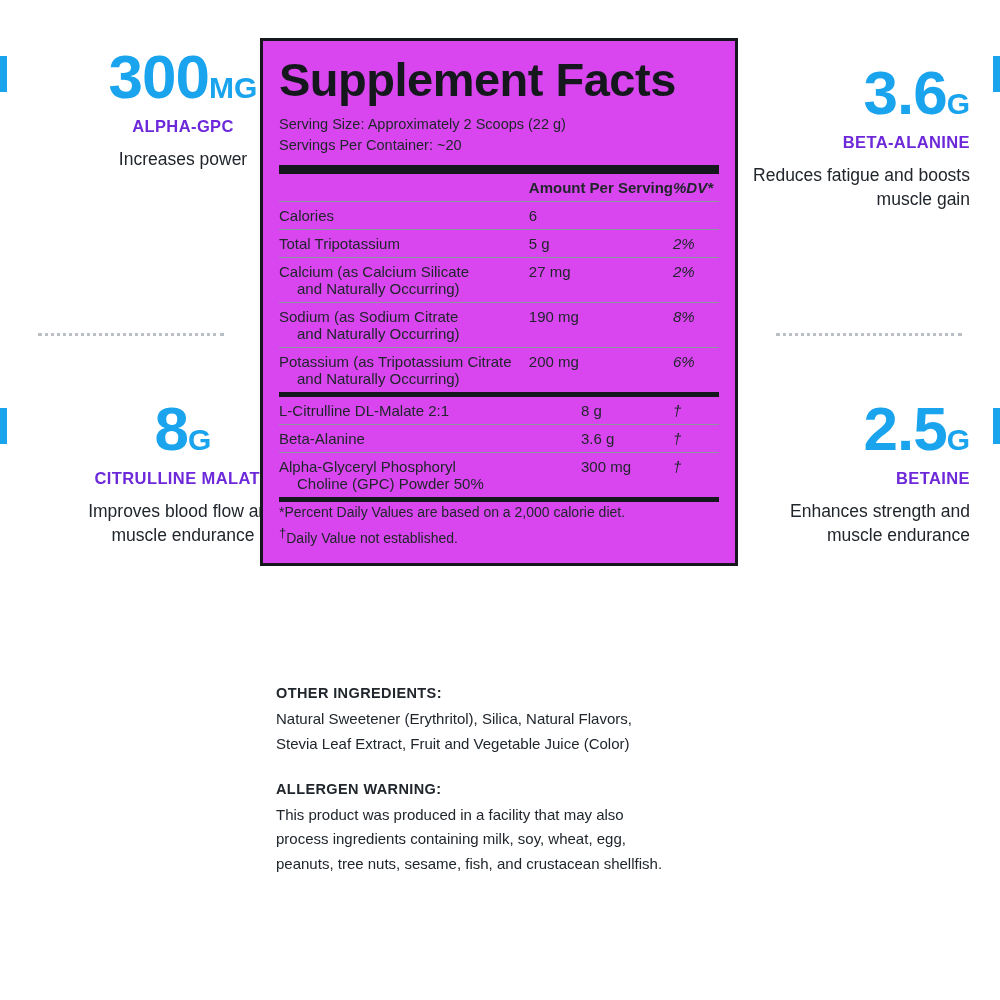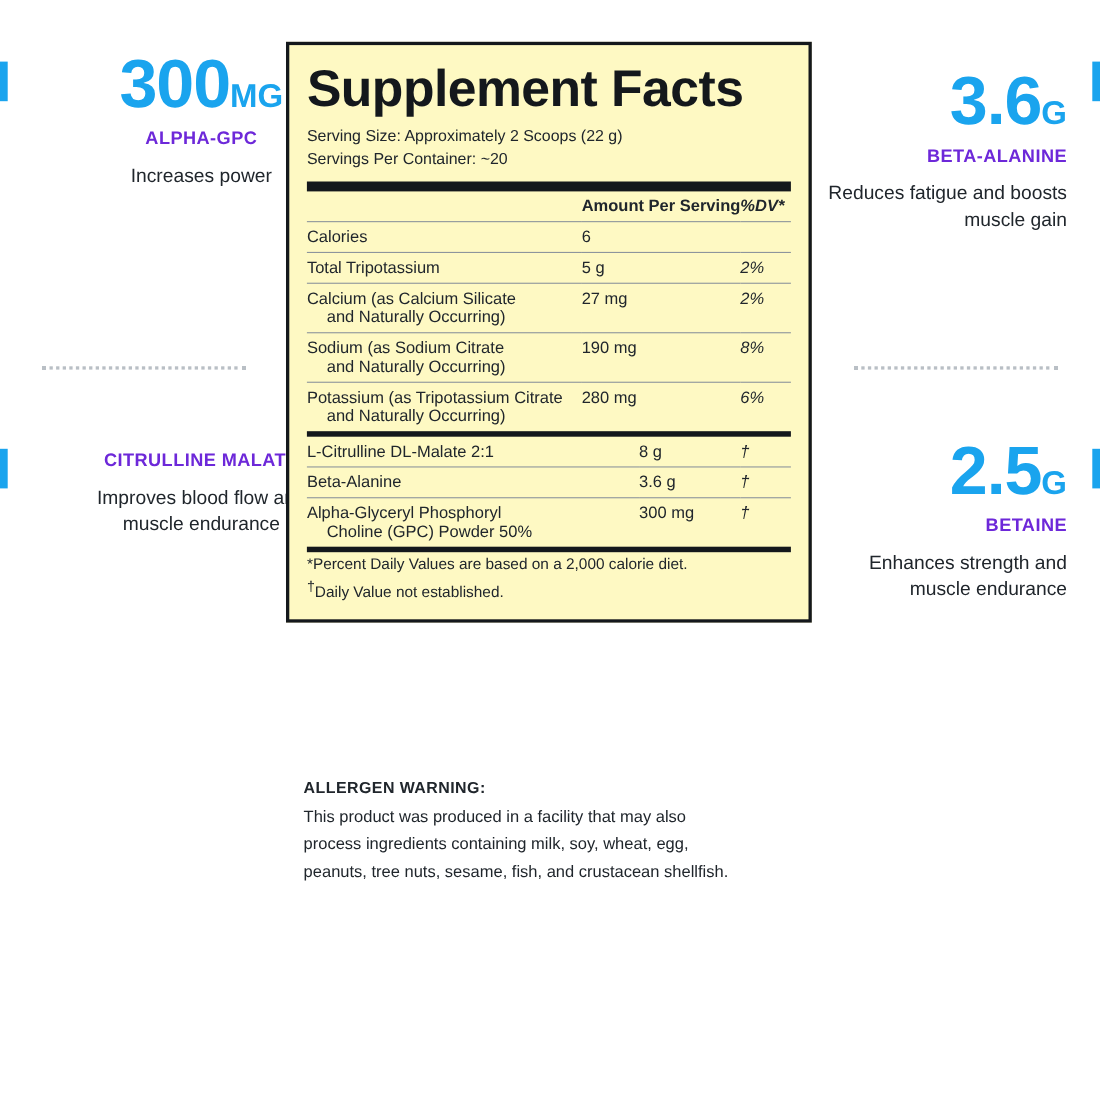--- a/index.html
+++ b/index.html
@@ -65,21 +65,21 @@
   }
 
   
   #facts-panel {
     position: absolute;
     left: 260px;
     top: 38px;
     width: 478px;
     box-sizing: border-box;
     border: 3px solid #14181c;
-    background: #fef9c3;
+    background: #d946ef;
     padding: 12px 16px 14px 16px;
   }
   #facts-title {
     font-size: 47px;
     font-weight: 700;
     letter-spacing: -0.5px;
     line-height: 1.05;
     color: #14181c;
     margin: 2px 0 10px 0;
   }
@@ -160,20 +160,23 @@
 
 <div class="callout right" style="top:64px;">
   <div class="amount">
     <span class="num">3.6</span><span class="unit">G</span>
   </div>
   <div class="name">BETA-ALANINE</div>
   <div class="desc">Reduces fatigue and boosts muscle gain</div>
 </div>
 
 <div class="callout left" style="top:400px;">
+  <div class="amount">
+    <span class="num">8</span><span class="unit">G</span>
+  </div>
   <div class="name">CITRULLINE MALATE</div>
   <div class="desc">Improves blood flow and muscle endurance</div>
 </div>
 
 <div class="callout right" style="top:400px;">
   <div class="amount">
     <span class="num">2.5</span><span class="unit">G</span>
   </div>
   <div class="name">BETAINE</div>
   <div class="desc">Enhances strength and muscle endurance</div>
@@ -218,21 +221,21 @@
         <span class="indent">and Naturally Occurring)</span>
       </td>
       <td class="amt">190 mg</td>
       <td class="dv">8%</td>
     </tr>
     <tr class="row">
       <td class="nm">
         <span>Potassium (as Tripotassium Citrate</span>
         <span class="indent">and Naturally Occurring)</span>
       </td>
-      <td class="amt">280 mg</td>
+      <td class="amt">200 mg</td>
       <td class="dv">6%</td>
     </tr>
   </tbody>
     </table>
 
   <div class="rule-med"></div>
 
   <table class="facts">
     <tbody>
         <tr class="first-row">
@@ -258,20 +261,27 @@
 
   <div class="rule-med"></div>
 
   <div class="footnotes">
     <div>*Percent Daily Values are based on a 2,000 calorie diet.</div>
     <div><sup>†</sup><span>Daily Value not established.</span></div>
   </div>
 </div>
 
 <div id="bottom-text">
+  <div>
+    <div class="block-title">OTHER INGREDIENTS:</div>
+    <div class="block-body">
+      <div>Natural Sweetener (Erythritol), Silica, Natural Flavors,</div>
+      <div>Stevia Leaf Extract, Fruit and Vegetable Juice (Color)</div>
+    </div>
+  </div>
 
   <div class="block-spacer"></div>
 
   <div>
     <div class="block-title">ALLERGEN WARNING:</div>
     <div class="block-body">
       <div>This product was produced in a facility that may also</div>
       <div>process ingredients containing milk, soy, wheat, egg,</div>
       <div>peanuts, tree nuts, sesame, fish, and crustacean shellfish.</div>
     </div>

